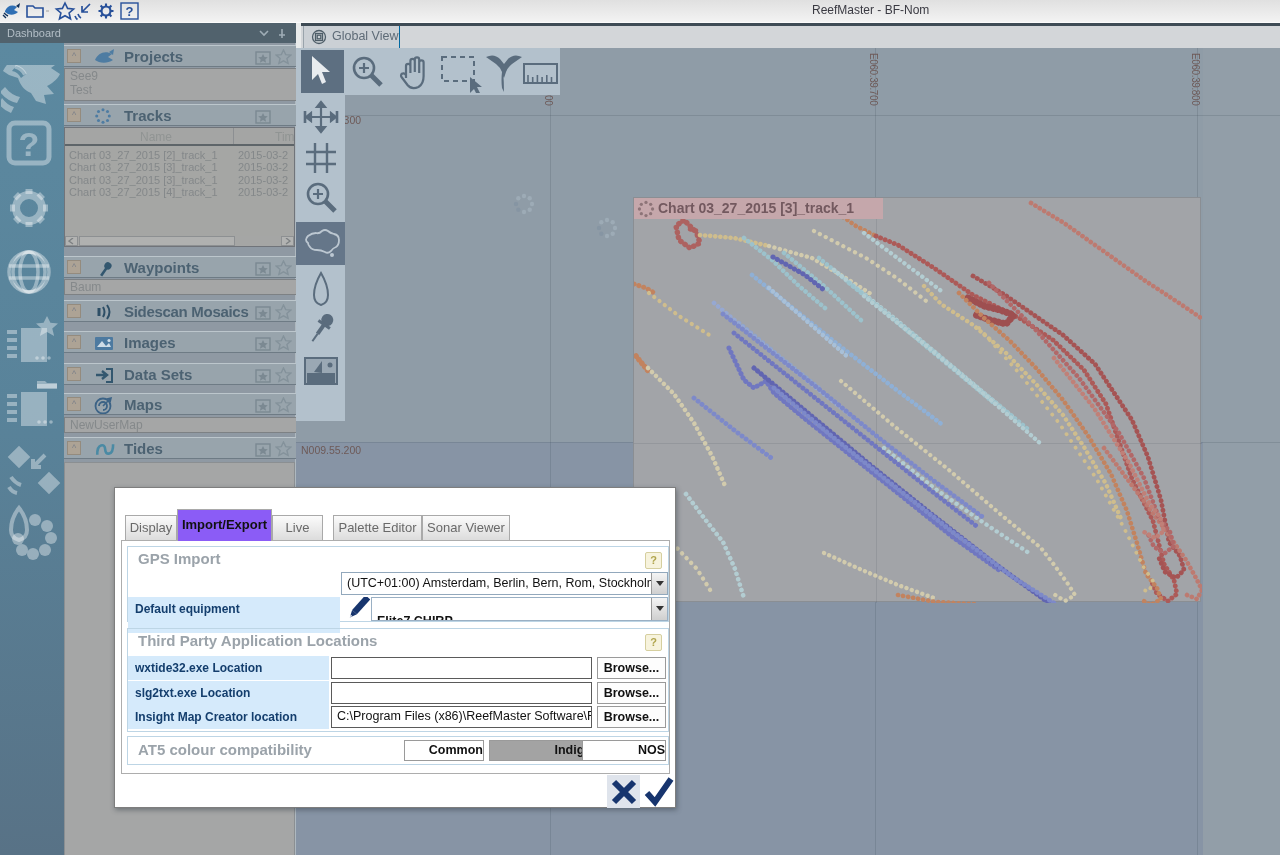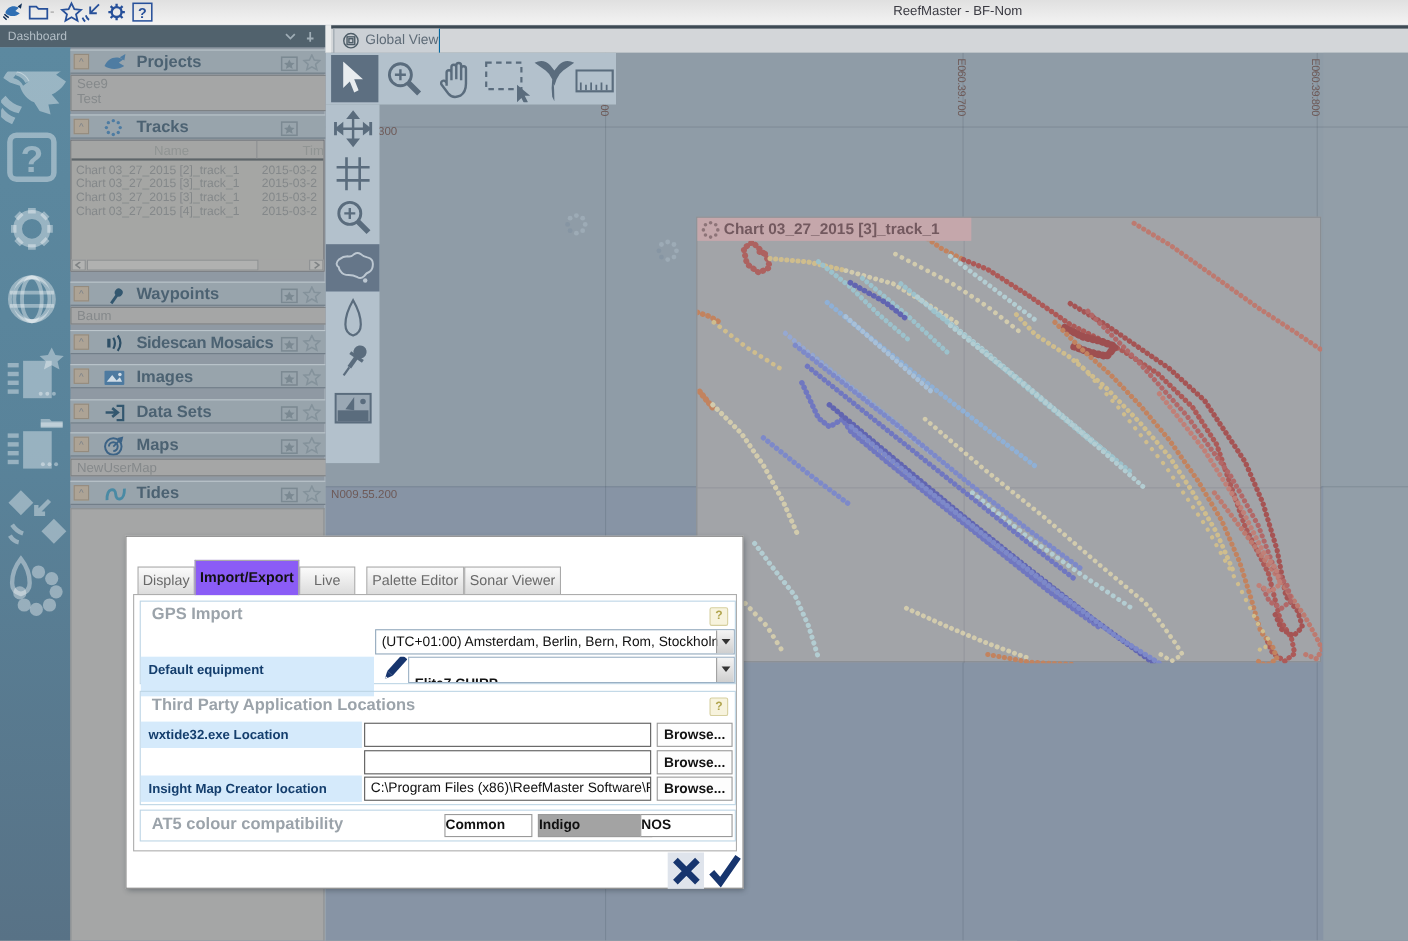--- a/index.html
+++ b/index.html
@@ -45,21 +45,21 @@
 .qbtn{position:absolute;right:6px;top:5px;width:17px;height:17px;background:#f7f3dd;border:1px solid #d6cf9f;color:#b1a54e;font-size:11px;font-weight:bold;text-align:center;line-height:15px;border-radius:2px}
 .lcell{position:absolute;background:#d5eafb;font-size:12px;font-weight:bold;color:#143e6d}
 .lcell span{position:absolute;left:7px;top:5px}
 .combo{position:absolute;background:#fff;border:1px solid #92a8bc;font-size:12.5px;color:#111;overflow:hidden;white-space:nowrap}
 .combo .tx{position:absolute;left:5px;top:3px}
 .cbtn{position:absolute;right:0;top:0;width:16px;height:100%;background:linear-gradient(#f4f4f4,#cfcfcf);border-left:1px solid #9a9a9a}
 .cbtn:after{content:"";position:absolute;left:4px;top:8px;border:4px solid transparent;border-top:5px solid #333}
 .inp{position:absolute;background:#fff;border:1px solid #5a5a5a;font-size:12.5px;color:#111;overflow:hidden;white-space:nowrap}
 .inp span{position:absolute;left:5px;top:2px}
 .bbtn{position:absolute;width:69px;height:22px;background:#fdfdfd;border:1px solid #9a9a9a;font-size:12.5px;font-weight:bold;color:#111;text-align:center;line-height:20px}
-.abtn{position:absolute;top:252px;height:21px;background:#fff;border:1px solid #9a9a9a;font-size:12.5px;font-weight:bold;color:#111;text-align:left;line-height:19px}
+.abtn{position:absolute;top:252px;height:21px;background:#fff;border:1px solid #9a9a9a;font-size:12.5px;font-weight:bold;color:#111;text-align:right;line-height:19px}
 </style></head>
 <body>
 <div id="top">
 <svg class="abs" style="left:2px;top:1px" width="270" height="20" viewBox="0 0 270 20">
 
   <g>
     <path d="M3,10 C5,5 10,3 15,6 L12,9 L16,11 C12,15 6,14 3,11 Z" fill="#2f6fb4"></path>
     <path d="M14,5 L18,2 L17,7 Z" fill="#0f2e57"></path>
     <path d="M2,12 q2,2 4,3 M1,14 q2,2 3,3" stroke="#0f2e57" stroke-width="1.4" fill="none"></path>
   </g>
@@ -546,20 +546,23 @@
     </div>
  <div class="grp" style="top:140px;height:104px">
    <div class="ghead">Third Party Application Locations</div>
       <div class="qbtn">?</div>
  </div>
  <div class="lcell" style="left:13px;top:168px;width:201px;height:24px">
       <span>wxtide32.exe Location</span>
     </div>
  <div class="inp" style="left:216px;top:169px;width:261px;height:22px"></div>
  <div class="bbtn" style="left:482px;top:169px">Browse...</div>
+ <div class="lcell" style="left:13px;top:193px;width:201px;height:24px">
+      <span>slg2txt.exe Location</span>
+    </div>
  <div class="inp" style="left:216px;top:194px;width:261px;height:22px"></div>
  <div class="bbtn" style="left:482px;top:194px">Browse...</div>
  <div class="lcell" style="left:13px;top:217px;width:201px;height:24px">
       <span>Insight Map Creator location</span>
     </div>
  <div class="inp" style="left:216px;top:218px;width:261px;height:22px">
       <span>C:\Program Files (x86)\ReefMaster Software\Re</span>
     </div>
  <div class="bbtn" style="left:482px;top:218px">Browse...</div>
  <div class="grp" style="top:248px;height:29px">

